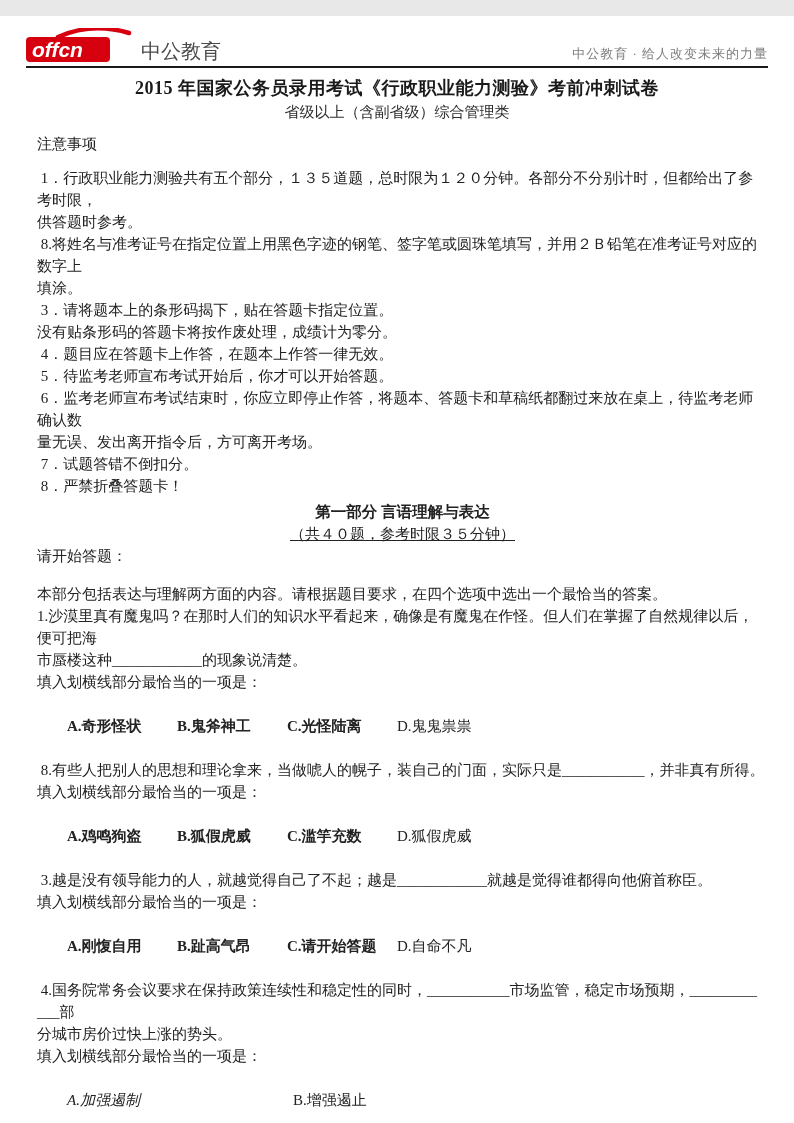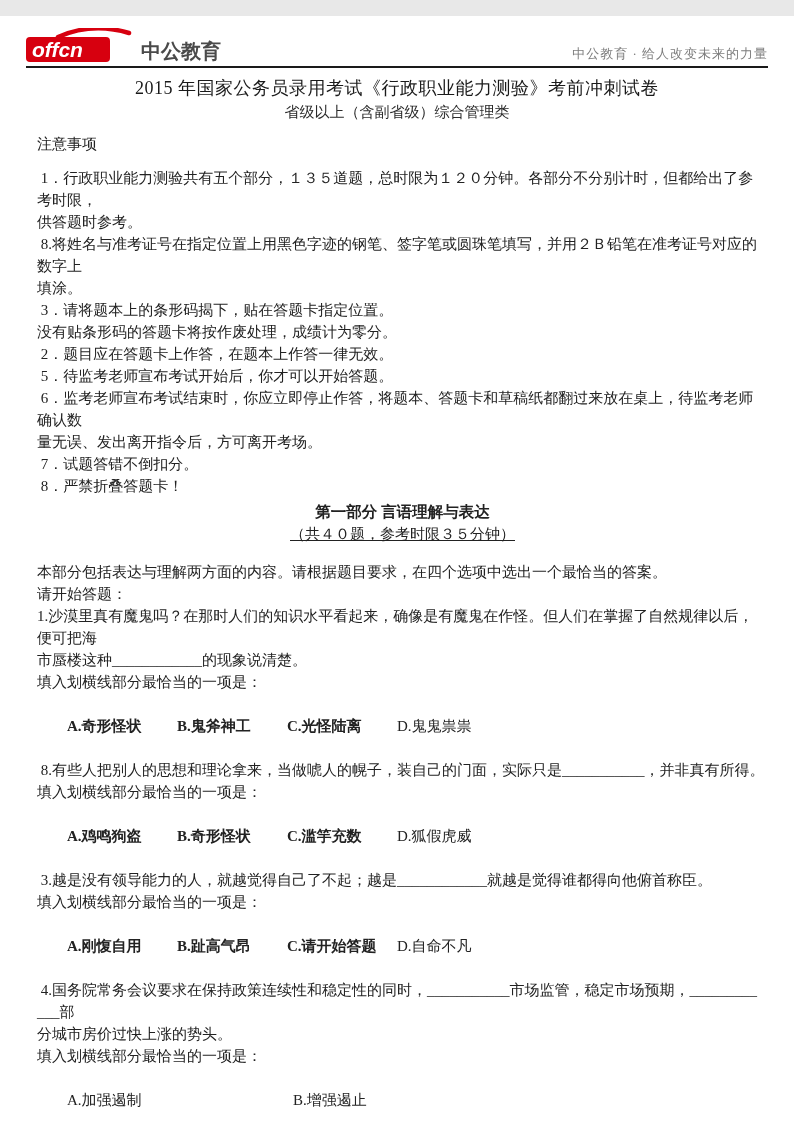--- a/index.html
+++ b/index.html
@@ -12,45 +12,45 @@
     padding:12px 26px 16px 26px;
     font-family:"Liberation Serif","DejaVu Serif",serif;
     color:#222222;
     overflow:hidden;
   }
   
   .hdr { display:flex; justify-content:space-between; align-items:flex-end; height:36px; }
   .logo-wrap { display:flex; align-items:flex-end; }
   .brand-cn {
     font-family:"Liberation Sans","DejaVu Sans",sans-serif;
-    font-weight:700; font-size:20px; color:#4a4a4a;
+    font-weight:400; font-size:20px; color:#4a4a4a;
     margin-left:7px; line-height:26px;
   }
   .slogan {
     font-size:13px; color:#7d7d7d; line-height:20px;
     letter-spacing:1px;
   }
   .rule { border:none; border-top:2px solid #1a1a1a; margin:2px 0 0 0; }
   
   .doc-title {
-    margin:7px 0 0 0; font-weight:400; font-size:18px; line-height:26px;
+    margin:7px 0 0 0; font-weight:700; font-size:18px; line-height:26px;
     text-align:center; color:#1a1a1a; letter-spacing:0.5px;
   }
   .doc-subtitle {
     margin:0; font-size:15px; line-height:22px; text-align:center; color:#2a2a2a;
   }
   
   .content { margin-left:11px; font-size:15px; line-height:22px; }
   .ln { margin:0; white-space:pre-wrap; }
   .notice-head { margin:10px 0 12px 0; }
   .sec-head { text-align:center; font-weight:700; font-size:15.5px; margin-top:4px; }
   .sec-meta { text-align:center;text-decoration:underline; }
   .intro { margin-top:16px; }
   .opt4 .opt { display:inline-block; width:110px;font-weight:bold; }
-  .opt2 .opt { display:inline-block; width:226px; }
+  .opt2 .opt { display:inline-block; width:226px;font-style:italic; }
 </style>
 </head>
 <body>
 
 <div class="page">
 
   <div class="hdr">
     <div class="logo-wrap">
       <svg width="108" height="36" viewBox="0 0 108 36">
         <rect x="0" y="9" width="84" height="25" rx="4" fill="#d7000f"></rect>
@@ -70,47 +70,47 @@
   <div class="content">
 
     <p class="ln notice-head">注意事项</p>
     <div>
       <p class="ln"> 1．行政职业能力测验共有五个部分，１３５道题，总时限为１２０分钟。各部分不分别计时，但都给出了参考时限，</p>
       <p class="ln">供答题时参考。</p>
       <p class="ln"> 8.将姓名与准考证号在指定位置上用黑色字迹的钢笔、签字笔或圆珠笔填写，并用２Ｂ铅笔在准考证号对应的数字上</p>
       <p class="ln">填涂。</p>
       <p class="ln"> 3．请将题本上的条形码揭下，贴在答题卡指定位置。</p>
       <p class="ln">没有贴条形码的答题卡将按作废处理，成绩计为零分。</p>
-      <p class="ln"> 2．题目应在答题卡上作答，在题本上作答一律无效。</p>
+      <p class="ln"> 4．题目应在答题卡上作答，在题本上作答一律无效。</p>
       <p class="ln"> 5．待监考老师宣布考试开始后，你才可以开始答题。</p>
       <p class="ln"> 6．监考老师宣布考试结束时，你应立即停止作答，将题本、答题卡和草稿纸都翻过来放在桌上，待监考老师确认数</p>
       <p class="ln">量无误、发出离开指令后，方可离开考场。</p>
       <p class="ln"> 7．试题答错不倒扣分。</p>
       <p class="ln"> 8．严禁折叠答题卡！</p>
     </div>
 
     <p class="ln sec-head">第一部分 言语理解与表达</p>
     <p class="ln sec-meta">（共４０题，参考时限３５分钟）</p>
+    <p class="ln">请开始答题：</p>
     <p class="ln intro">本部分包括表达与理解两方面的内容。请根据题目要求，在四个选项中选出一个最恰当的答案。</p>
-    <p class="ln">请开始答题：</p>
 
     <div>
       <p class="ln">1.沙漠里真有魔鬼吗？在那时人们的知识水平看起来，确像是有魔鬼在作怪。但人们在掌握了自然规律以后，便可把海</p>
       <p class="ln">市蜃楼这种____________的现象说清楚。</p>
       <p class="ln">填入划横线部分最恰当的一项是：</p>
       <p class="ln opt4">
         <span class="opt">A.奇形怪状</span><span class="opt">B.鬼斧神工</span><span class="opt">C.光怪陆离</span><span>D.鬼鬼祟祟</span>
       </p>
     </div>
 
     <div>
       <p class="ln"> 8.有些人把别人的思想和理论拿来，当做唬人的幌子，装自己的门面，实际只是___________，并非真有所得。</p>
       <p class="ln">填入划横线部分最恰当的一项是：</p>
       <p class="ln opt4">
-        <span class="opt">A.鸡鸣狗盗</span><span class="opt">B.奇形怪状</span><span class="opt">C.滥竽充数</span><span>D.狐假虎威</span>
+        <span class="opt">A.鸡鸣狗盗</span><span class="opt">B.狐假虎威</span><span class="opt">C.滥竽充数</span><span>D.狐假虎威</span>
       </p>
     </div>
 
     <div>
       <p class="ln"> 3.越是没有领导能力的人，就越觉得自己了不起；越是____________就越是觉得谁都得向他俯首称臣。</p>
       <p class="ln">填入划横线部分最恰当的一项是：</p>
       <p class="ln opt4">
         <span class="opt">A.刚愎自用</span><span class="opt">B.趾高气昂</span><span class="opt">C.请开始答题</span><span>D.自命不凡</span>
       </p>
     </div>

